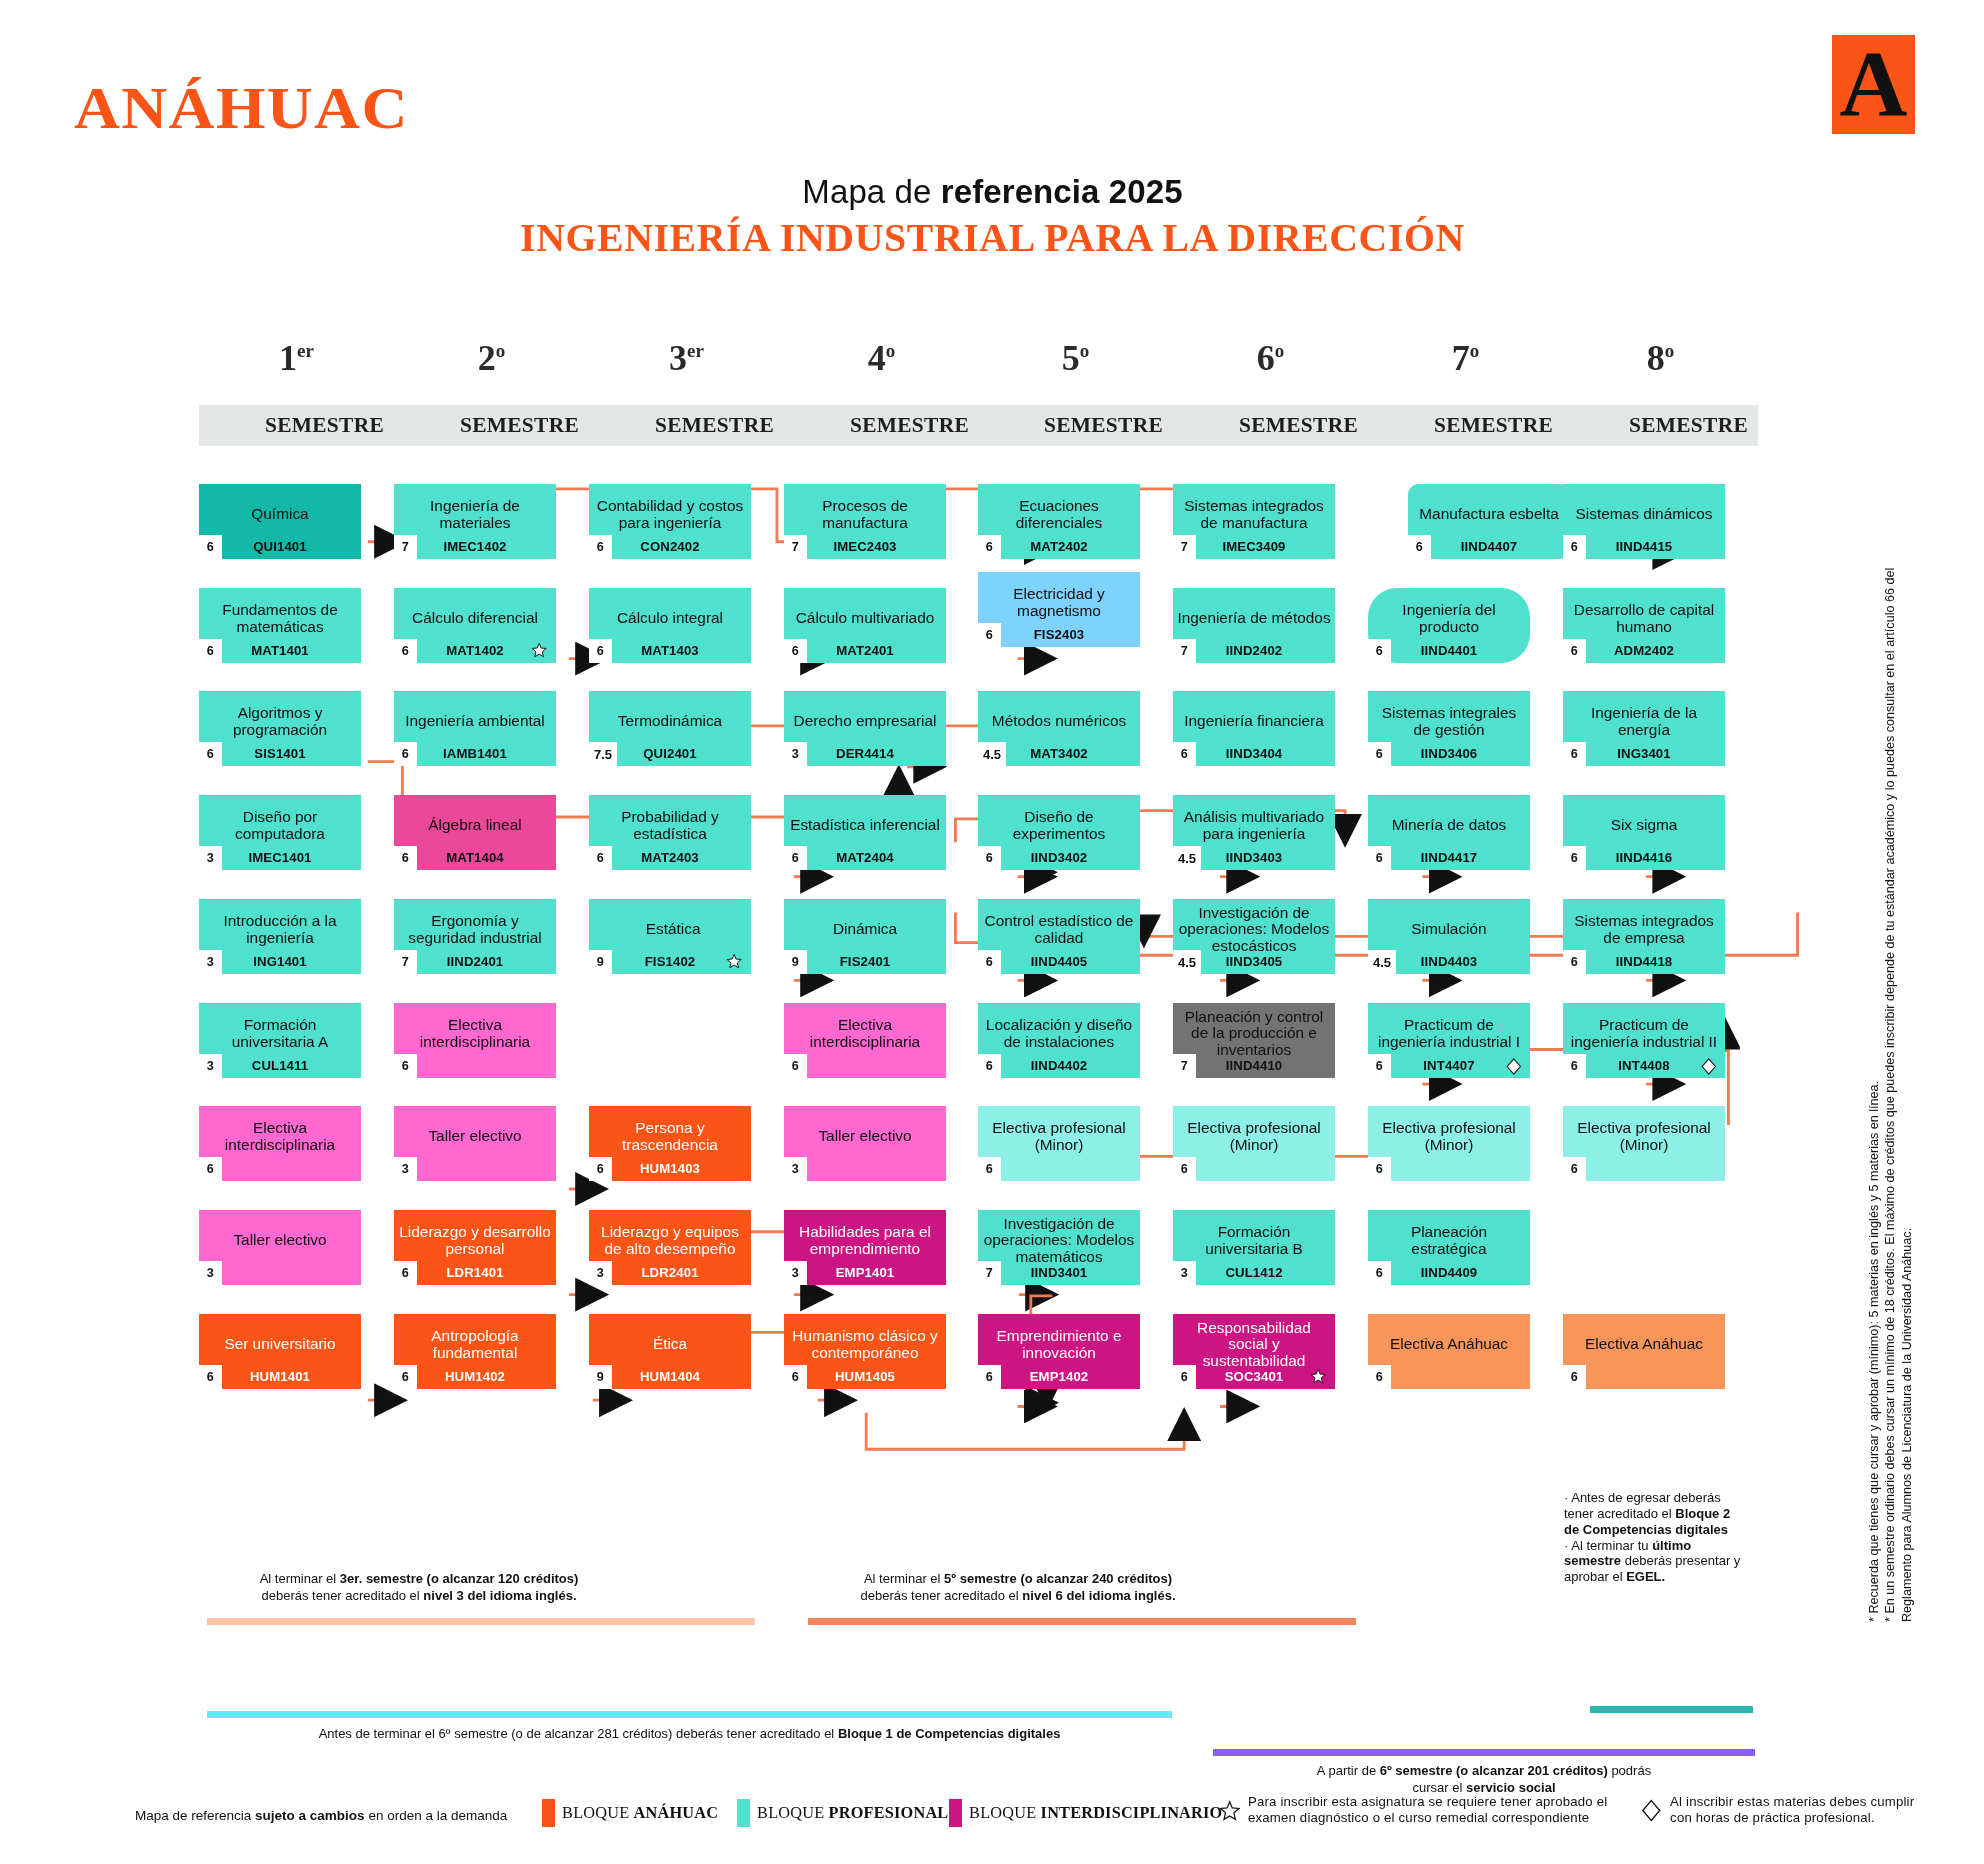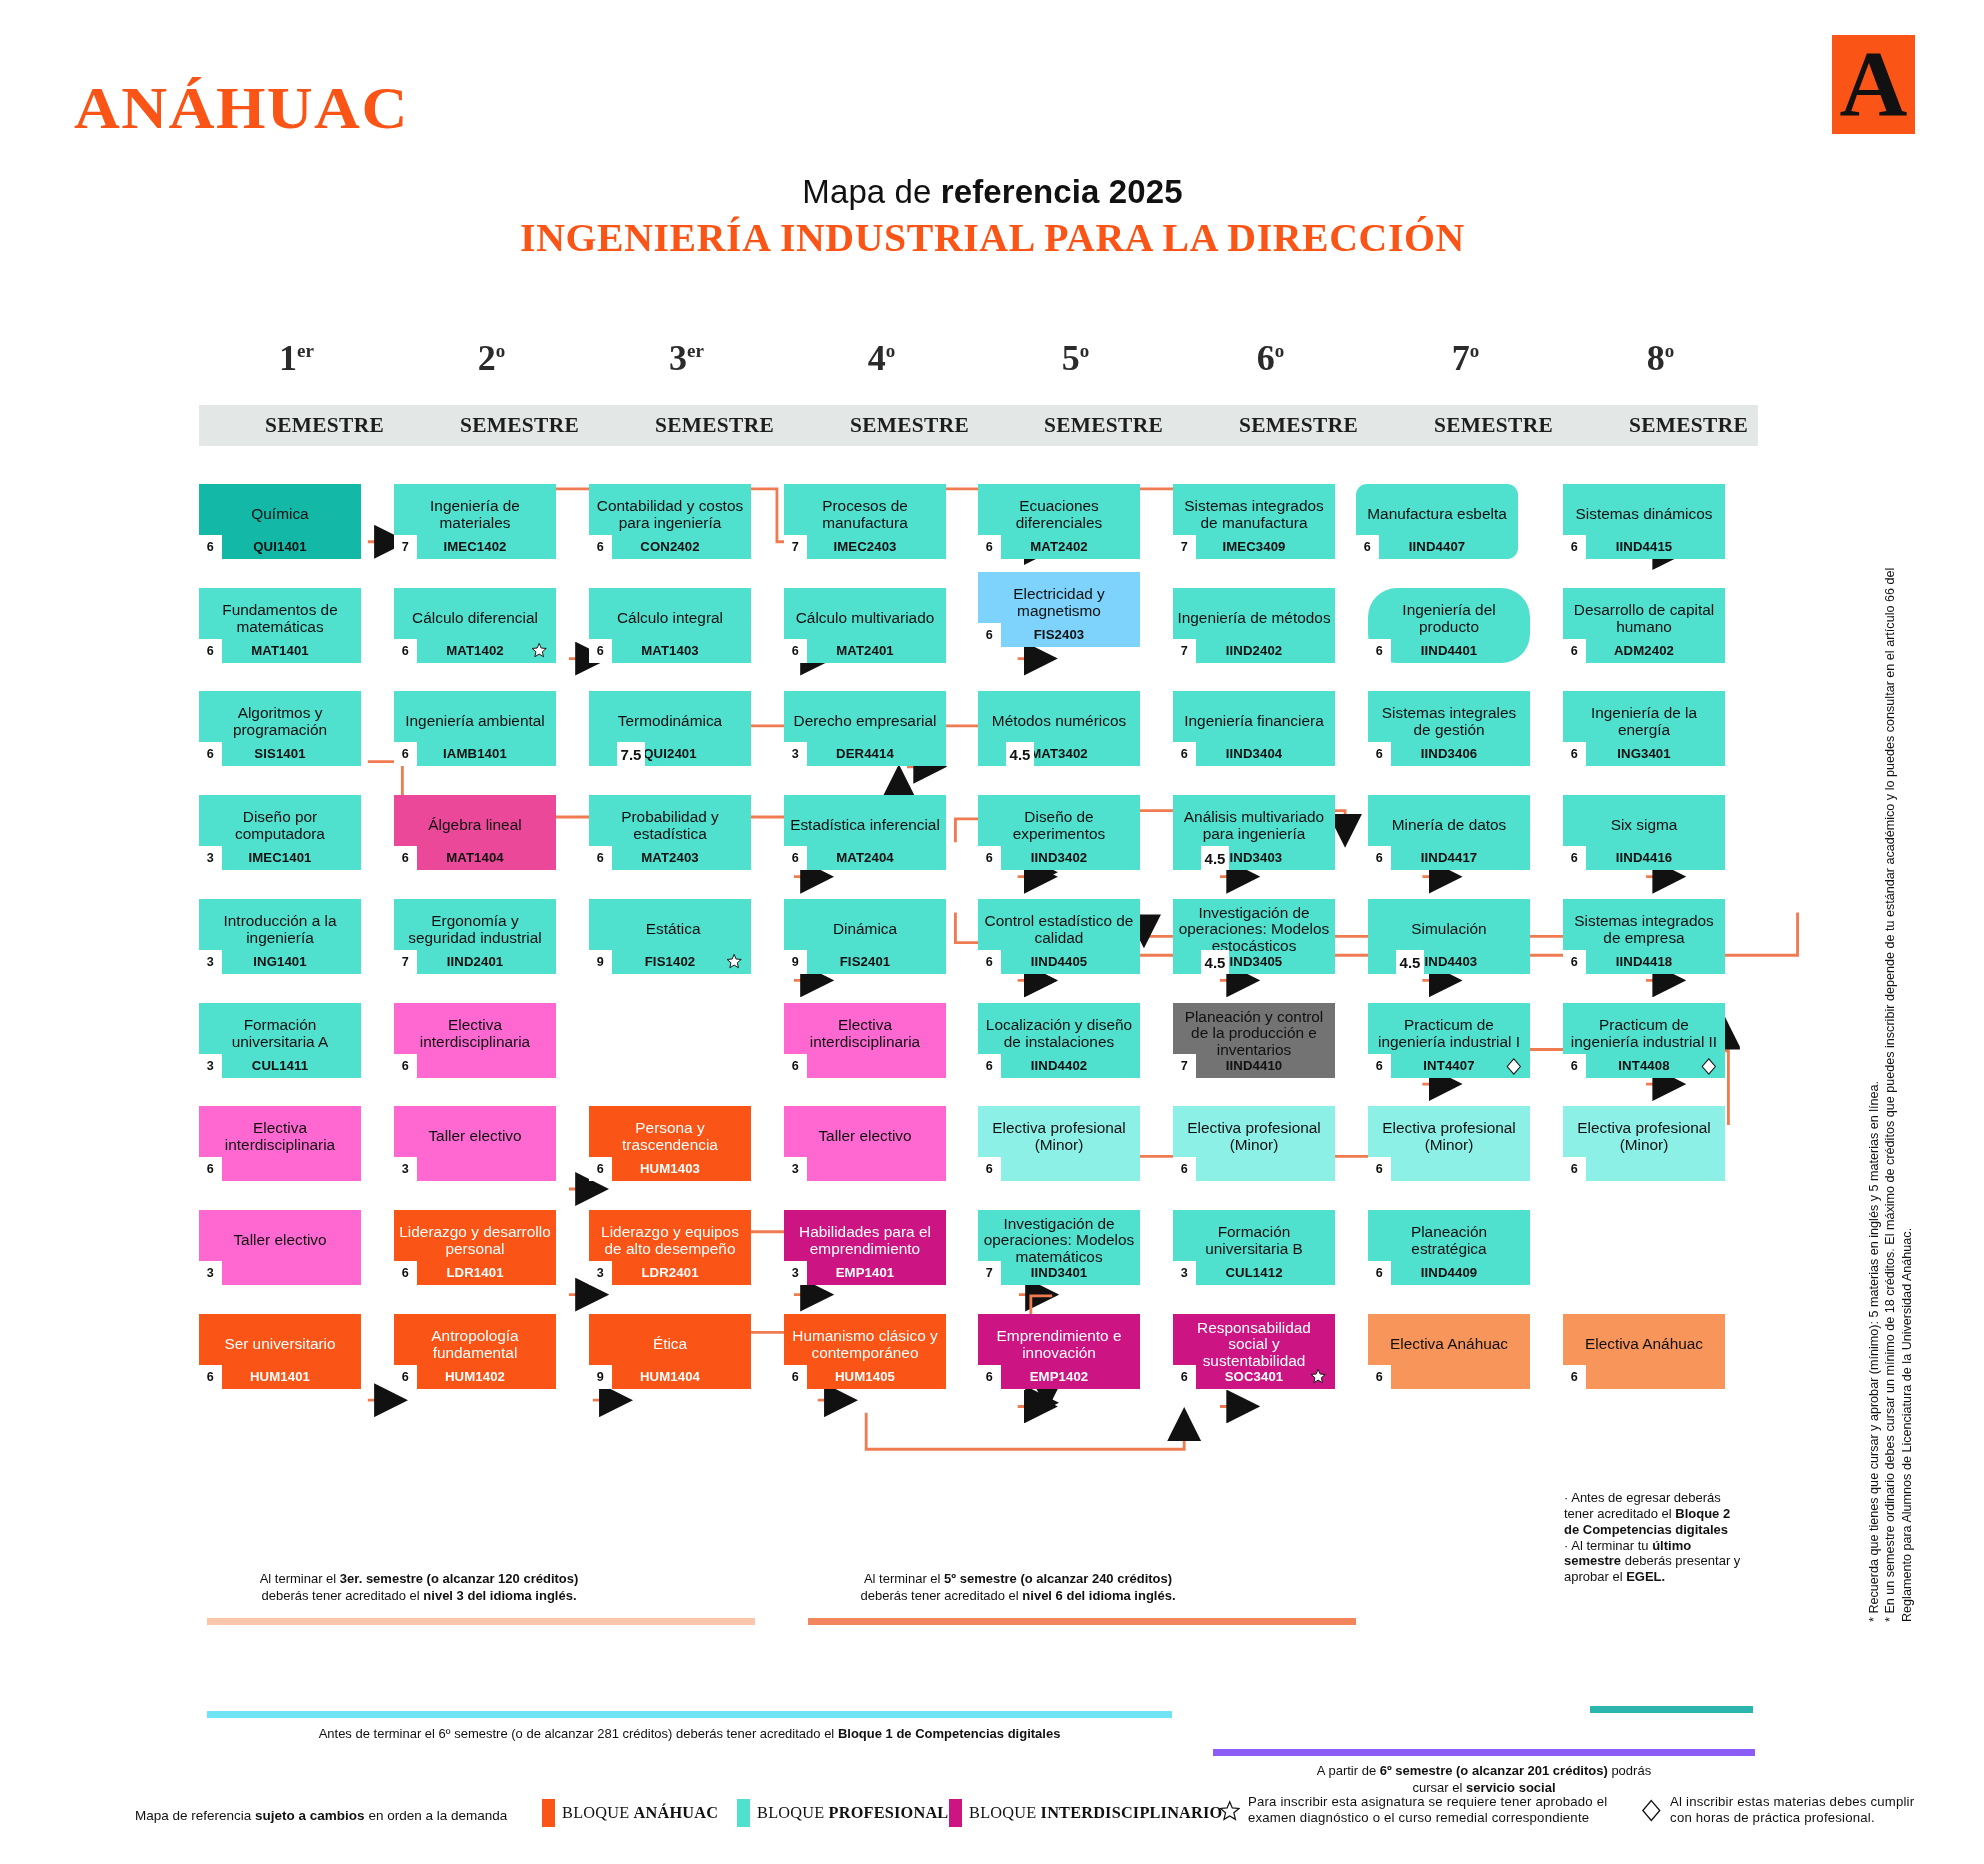--- a/index.html
+++ b/index.html
@@ -66,21 +66,21 @@
   .card .ccode{
     position:absolute; left:0; right:0; bottom:5px;
     font-size:13.2px; font-weight:700; text-align:center; color:#111;
     letter-spacing:0.1px;
   }
   .card .credit{
     position:absolute; left:0; bottom:0; width:22.6px; height:24px;
     background:#ffffff; color:#111; font-size:12.6px; font-weight:700;
     display:flex; align-items:center; justify-content:center;
   }
-  .card .credit.wide{width:28px; font-size:15px;margin-left:28px;}
+  .card .credit.wide{width:28px; font-size:13px;}
   .badge-star, .badge-diamond{
     position:absolute; right:8.8px; bottom:5px; width:16.3px; height:16.3px;
   }
 
   
   #wires{position:absolute; left:0; top:0; width:1985px; height:1864px; pointer-events:none;}
 
   
   .note-block{position:absolute; text-align:center; font-size:13px; line-height:1.3; color:#111;}
   .note-block b{font-weight:700;}
@@ -256,21 +256,21 @@
     <div class="card" style="left: 779px; top: 0px; background: rgb(79, 224, 206);">
       <div class="cname">Ecuaciones diferenciales</div>
       <div class="ccode">MAT2402</div>
       <div class="credit">6</div>
     </div>
     <div class="card" style="left: 974px; top: 0px; background: rgb(79, 224, 206);">
       <div class="cname">Sistemas integrados de manufactura</div>
       <div class="ccode">IMEC3409</div>
       <div class="credit">7</div>
     </div>
-    <div class="card" style="left: 1157px; top: 0px; background: rgb(79, 224, 206); border-radius: 11px;">
+    <div class="card" style="left: 1209px; top: 0px; background: rgb(79, 224, 206); border-radius: 11px;">
       <div class="cname">Manufactura esbelta</div>
       <div class="ccode">IIND4407</div>
       <div class="credit">6</div>
     </div>
     <div class="card" style="left: 1364px; top: 0px; background: rgb(79, 224, 206);">
       <div class="cname">Sistemas dinámicos</div>
       <div class="ccode">IIND4415</div>
       <div class="credit">6</div>
     </div>
     <div class="card" style="left: 0px; top: 104px; background: rgb(79, 224, 206);">

